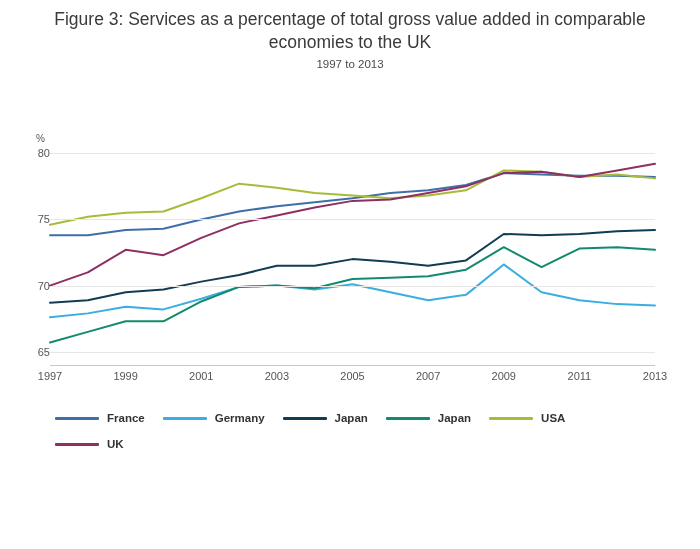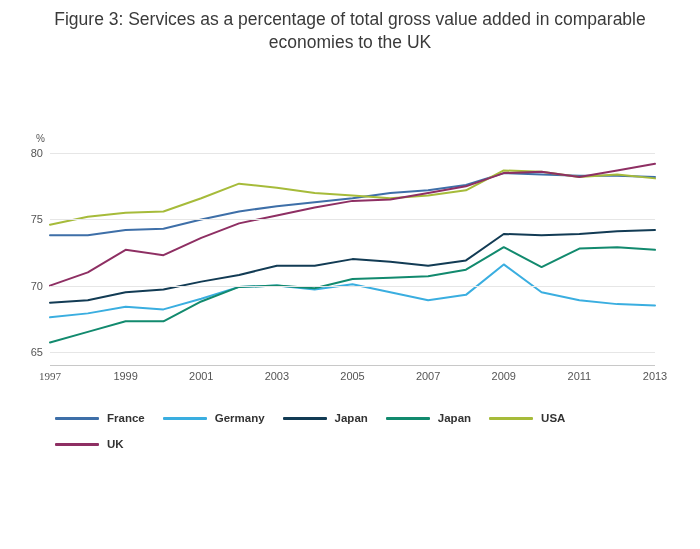--- a/index.html
+++ b/index.html
@@ -58,21 +58,20 @@
   .gridline {
     position: absolute;
     left: 0;
     width: 605px;
     height: 1px;
     background: #e6e6e6;
   }
   .ylabel {
     position: absolute;
     right: 100%;
-    margin-right: 7px;
     font-size: 11px;
     color: #555555;
     transform: translateY(-50%);
     white-space: nowrap;
   }
   .xaxis {
     position: absolute;
     left: 50px;
     top: 365px;
     width: 605px;
@@ -129,20 +128,21 @@
     left: 0; top: 0;
     overflow: visible;
   }
 </style>
 </head>
 <body>
 
 <div id="figure">
 
   <div class="title">Figure 3: Services as a percentage of total gross value added in comparable economies to the UK</div>
+  <div class="subtitle">1997 to 2013</div>
 
   <div class="axis-unit">%</div>
 
   <div class="plot" id="plot">
     <svg class="lines" id="lines" width="605" height="225">
         <polyline points="0.00,95.29 37.81,95.29 75.63,90.00 113.44,88.68 151.25,79.41 189.06,71.47 226.88,66.18 264.69,62.21 302.50,58.24 340.31,52.94 378.13,50.29 415.94,45.00 453.75,33.09 491.56,34.41 529.38,35.74 567.19,35.74 605.00,37.06" fill="none" stroke="#3e6fa8" stroke-width="2" stroke-linejoin="round" stroke-linecap="round"></polyline>
         <polyline points="0.00,177.35 37.81,173.38 75.63,166.76 113.44,169.41 151.25,158.82 189.06,146.91 226.88,145.59 264.69,149.56 302.50,144.26 340.31,152.21 378.13,160.15 415.94,154.85 453.75,124.41 491.56,152.21 529.38,160.15 567.19,164.12 605.00,165.44" fill="none" stroke="#3aaee0" stroke-width="2" stroke-linejoin="round" stroke-linecap="round"></polyline>
         <polyline points="0.00,162.79 37.81,160.15 75.63,152.21 113.44,149.56 151.25,141.62 189.06,135.00 226.88,125.74 264.69,125.74 302.50,119.12 340.31,121.76 378.13,125.74 415.94,120.44 453.75,93.97 491.56,95.29 529.38,93.97 567.19,91.32 605.00,90.00" fill="none" stroke="#123b54" stroke-width="2" stroke-linejoin="round" stroke-linecap="round"></polyline>
         <polyline points="0.00,202.50 37.81,191.91 75.63,181.32 113.44,181.32 151.25,161.47 189.06,146.91 226.88,145.59 264.69,148.24 302.50,138.97 340.31,137.65 378.13,136.32 415.94,129.71 453.75,107.21 491.56,127.06 529.38,108.53 567.19,107.21 605.00,109.85" fill="none" stroke="#128a6e" stroke-width="2" stroke-linejoin="round" stroke-linecap="round"></polyline>
         <polyline points="0.00,84.71 37.81,76.76 75.63,72.79 113.44,71.47 151.25,58.24 189.06,43.68 226.88,47.65 264.69,52.94 302.50,55.59 340.31,58.24 378.13,55.59 415.94,50.29 453.75,30.44 491.56,31.76 529.38,37.06 567.19,34.41 605.00,38.38" fill="none" stroke="#a6bb3a" stroke-width="2" stroke-linejoin="round" stroke-linecap="round"></polyline>
@@ -157,21 +157,21 @@
       <div class="gridline" style="top: 79.4118px;">
         <div class="ylabel">75</div>
       </div>
       <div class="gridline" style="top: 13.2353px;">
         <div class="ylabel">80</div>
       </div>
     </div>
 
   <div class="xaxis"></div>
   <div id="xticks">
-      <div class="xtick-label" style="left: 50px; font-family: Liberation Serif, serif;">1997</div>
+      <div class="xtick-label" style="left: 50px;">1997</div>
       <div class="xtick-label" style="left: 125.625px;">1999</div>
       <div class="xtick-label" style="left: 201.25px;">2001</div>
       <div class="xtick-label" style="left: 276.875px;">2003</div>
       <div class="xtick-label" style="left: 352.5px;">2005</div>
       <div class="xtick-label" style="left: 428.125px;">2007</div>
       <div class="xtick-label" style="left: 503.75px;">2009</div>
       <div class="xtick-label" style="left: 579.375px;">2011</div>
       <div class="xtick-label" style="left: 655px;">2013</div>
     </div>
 

